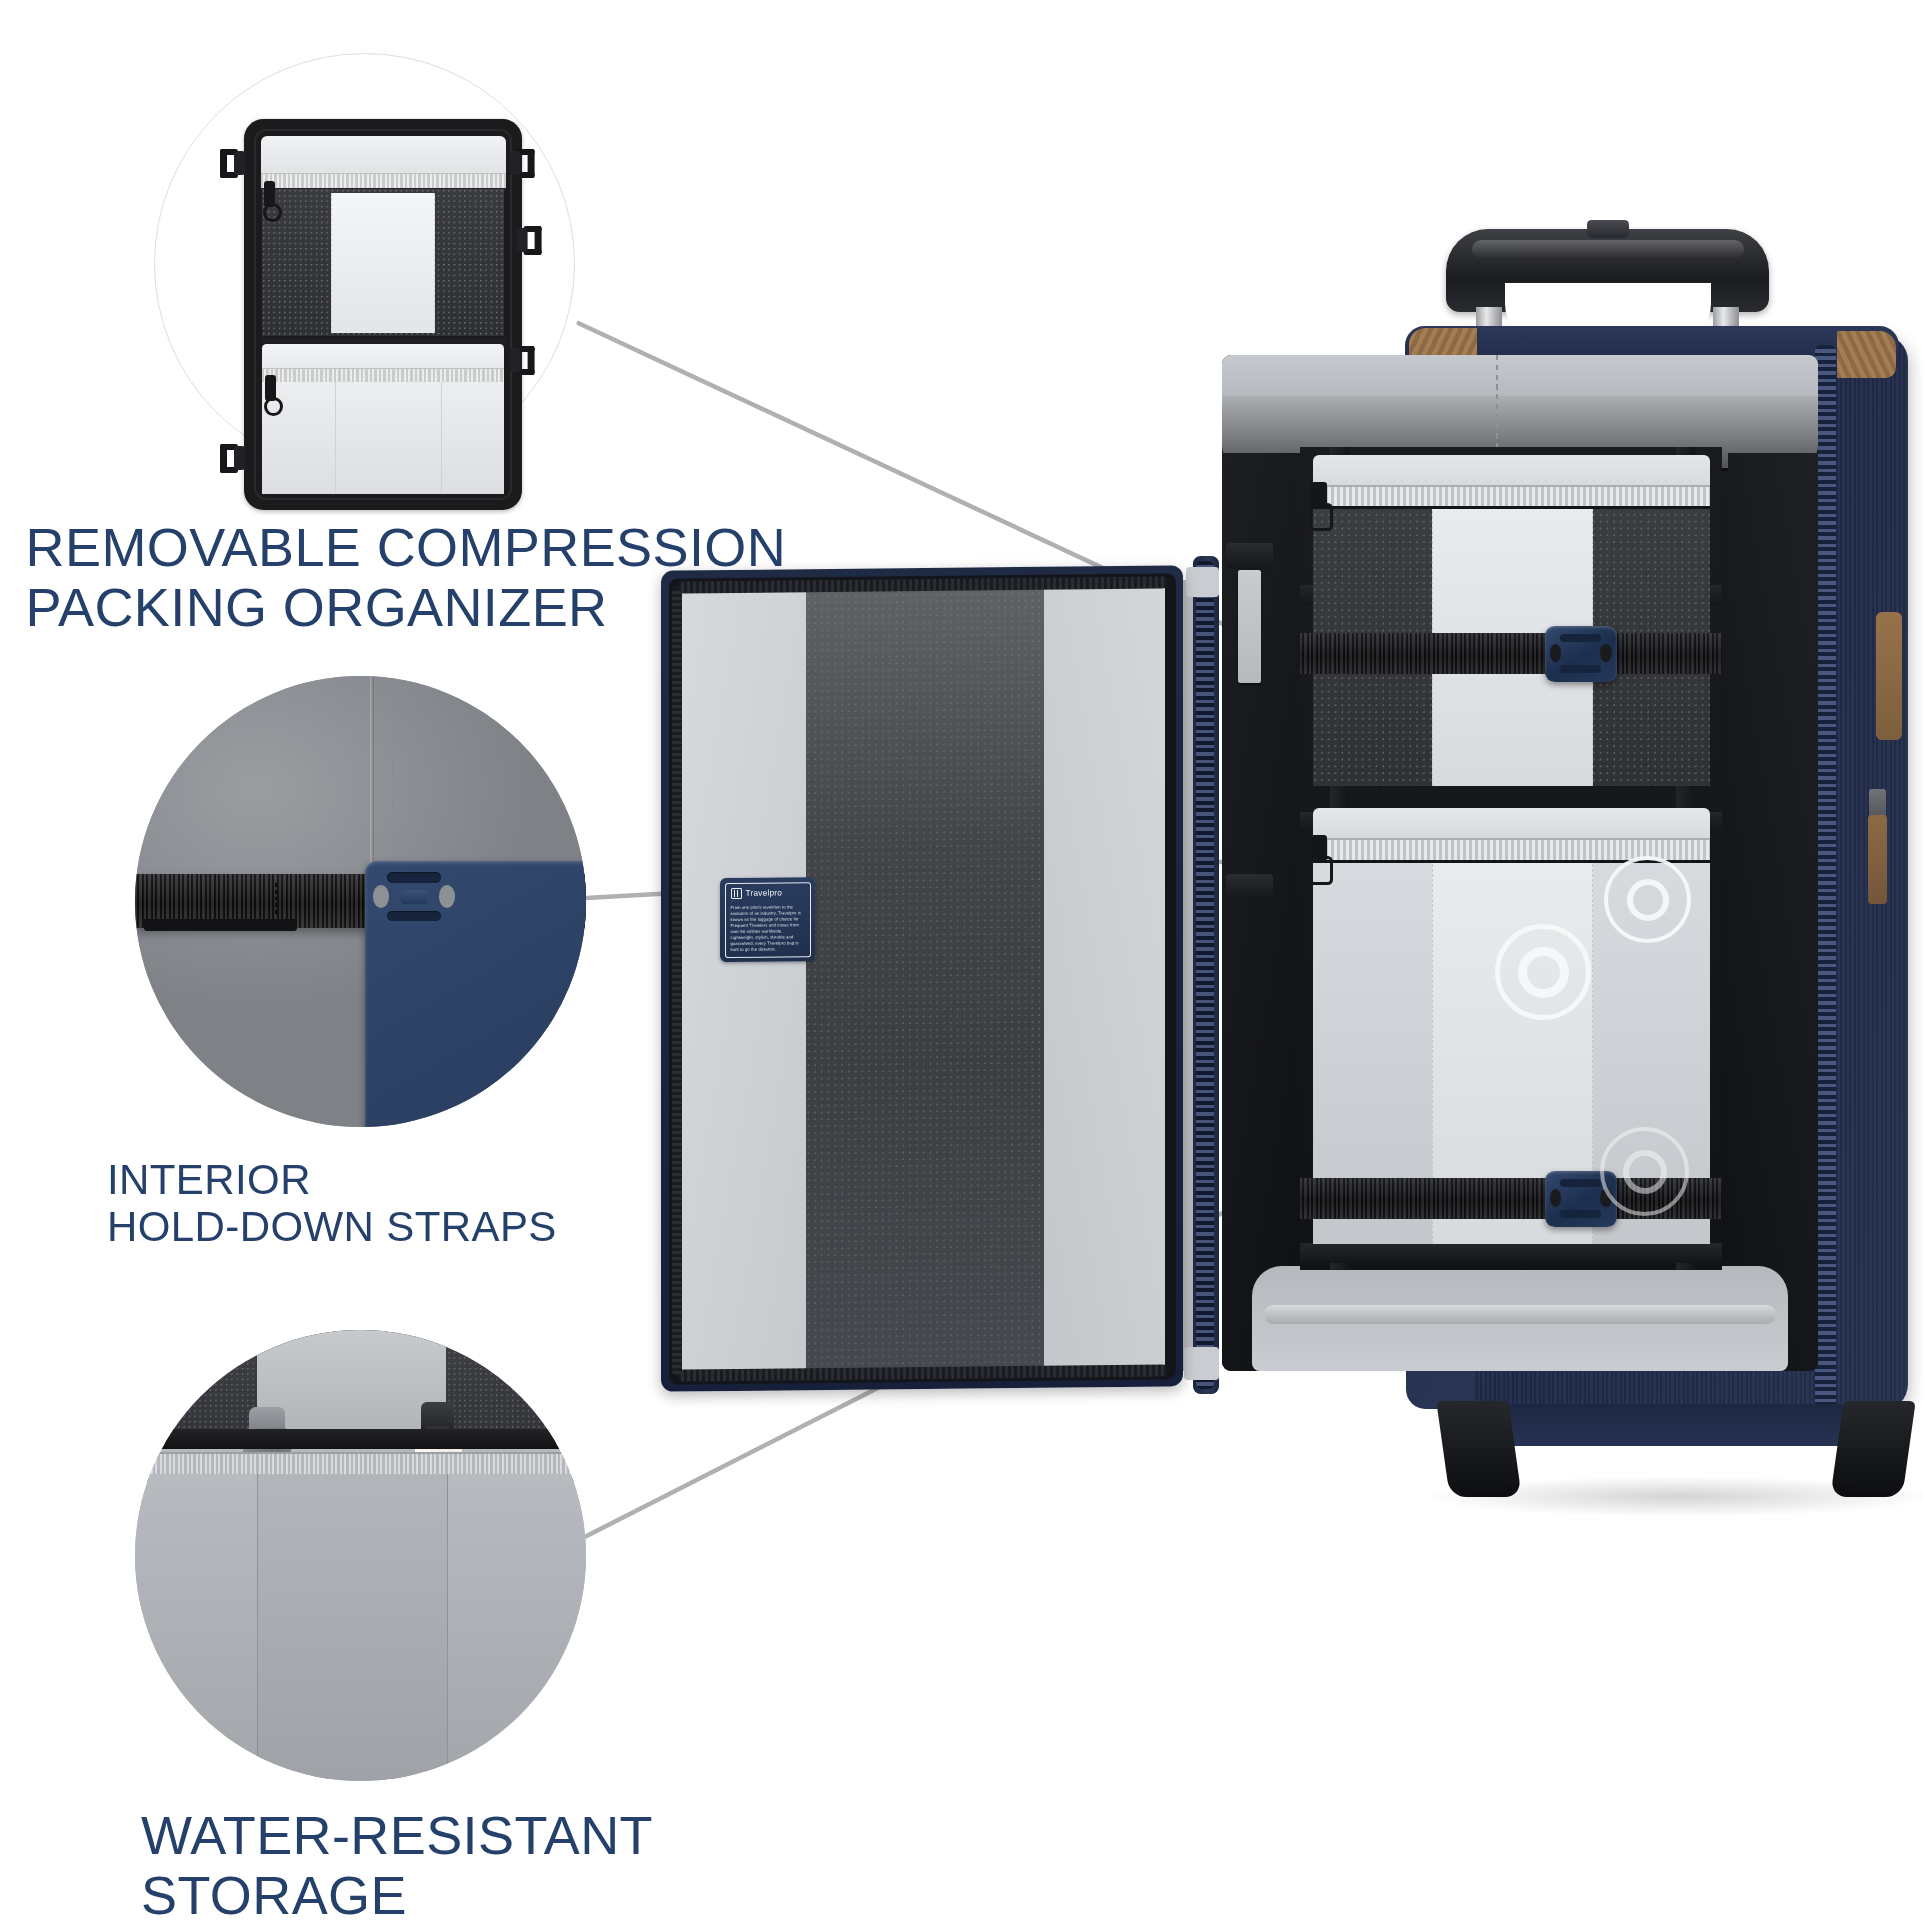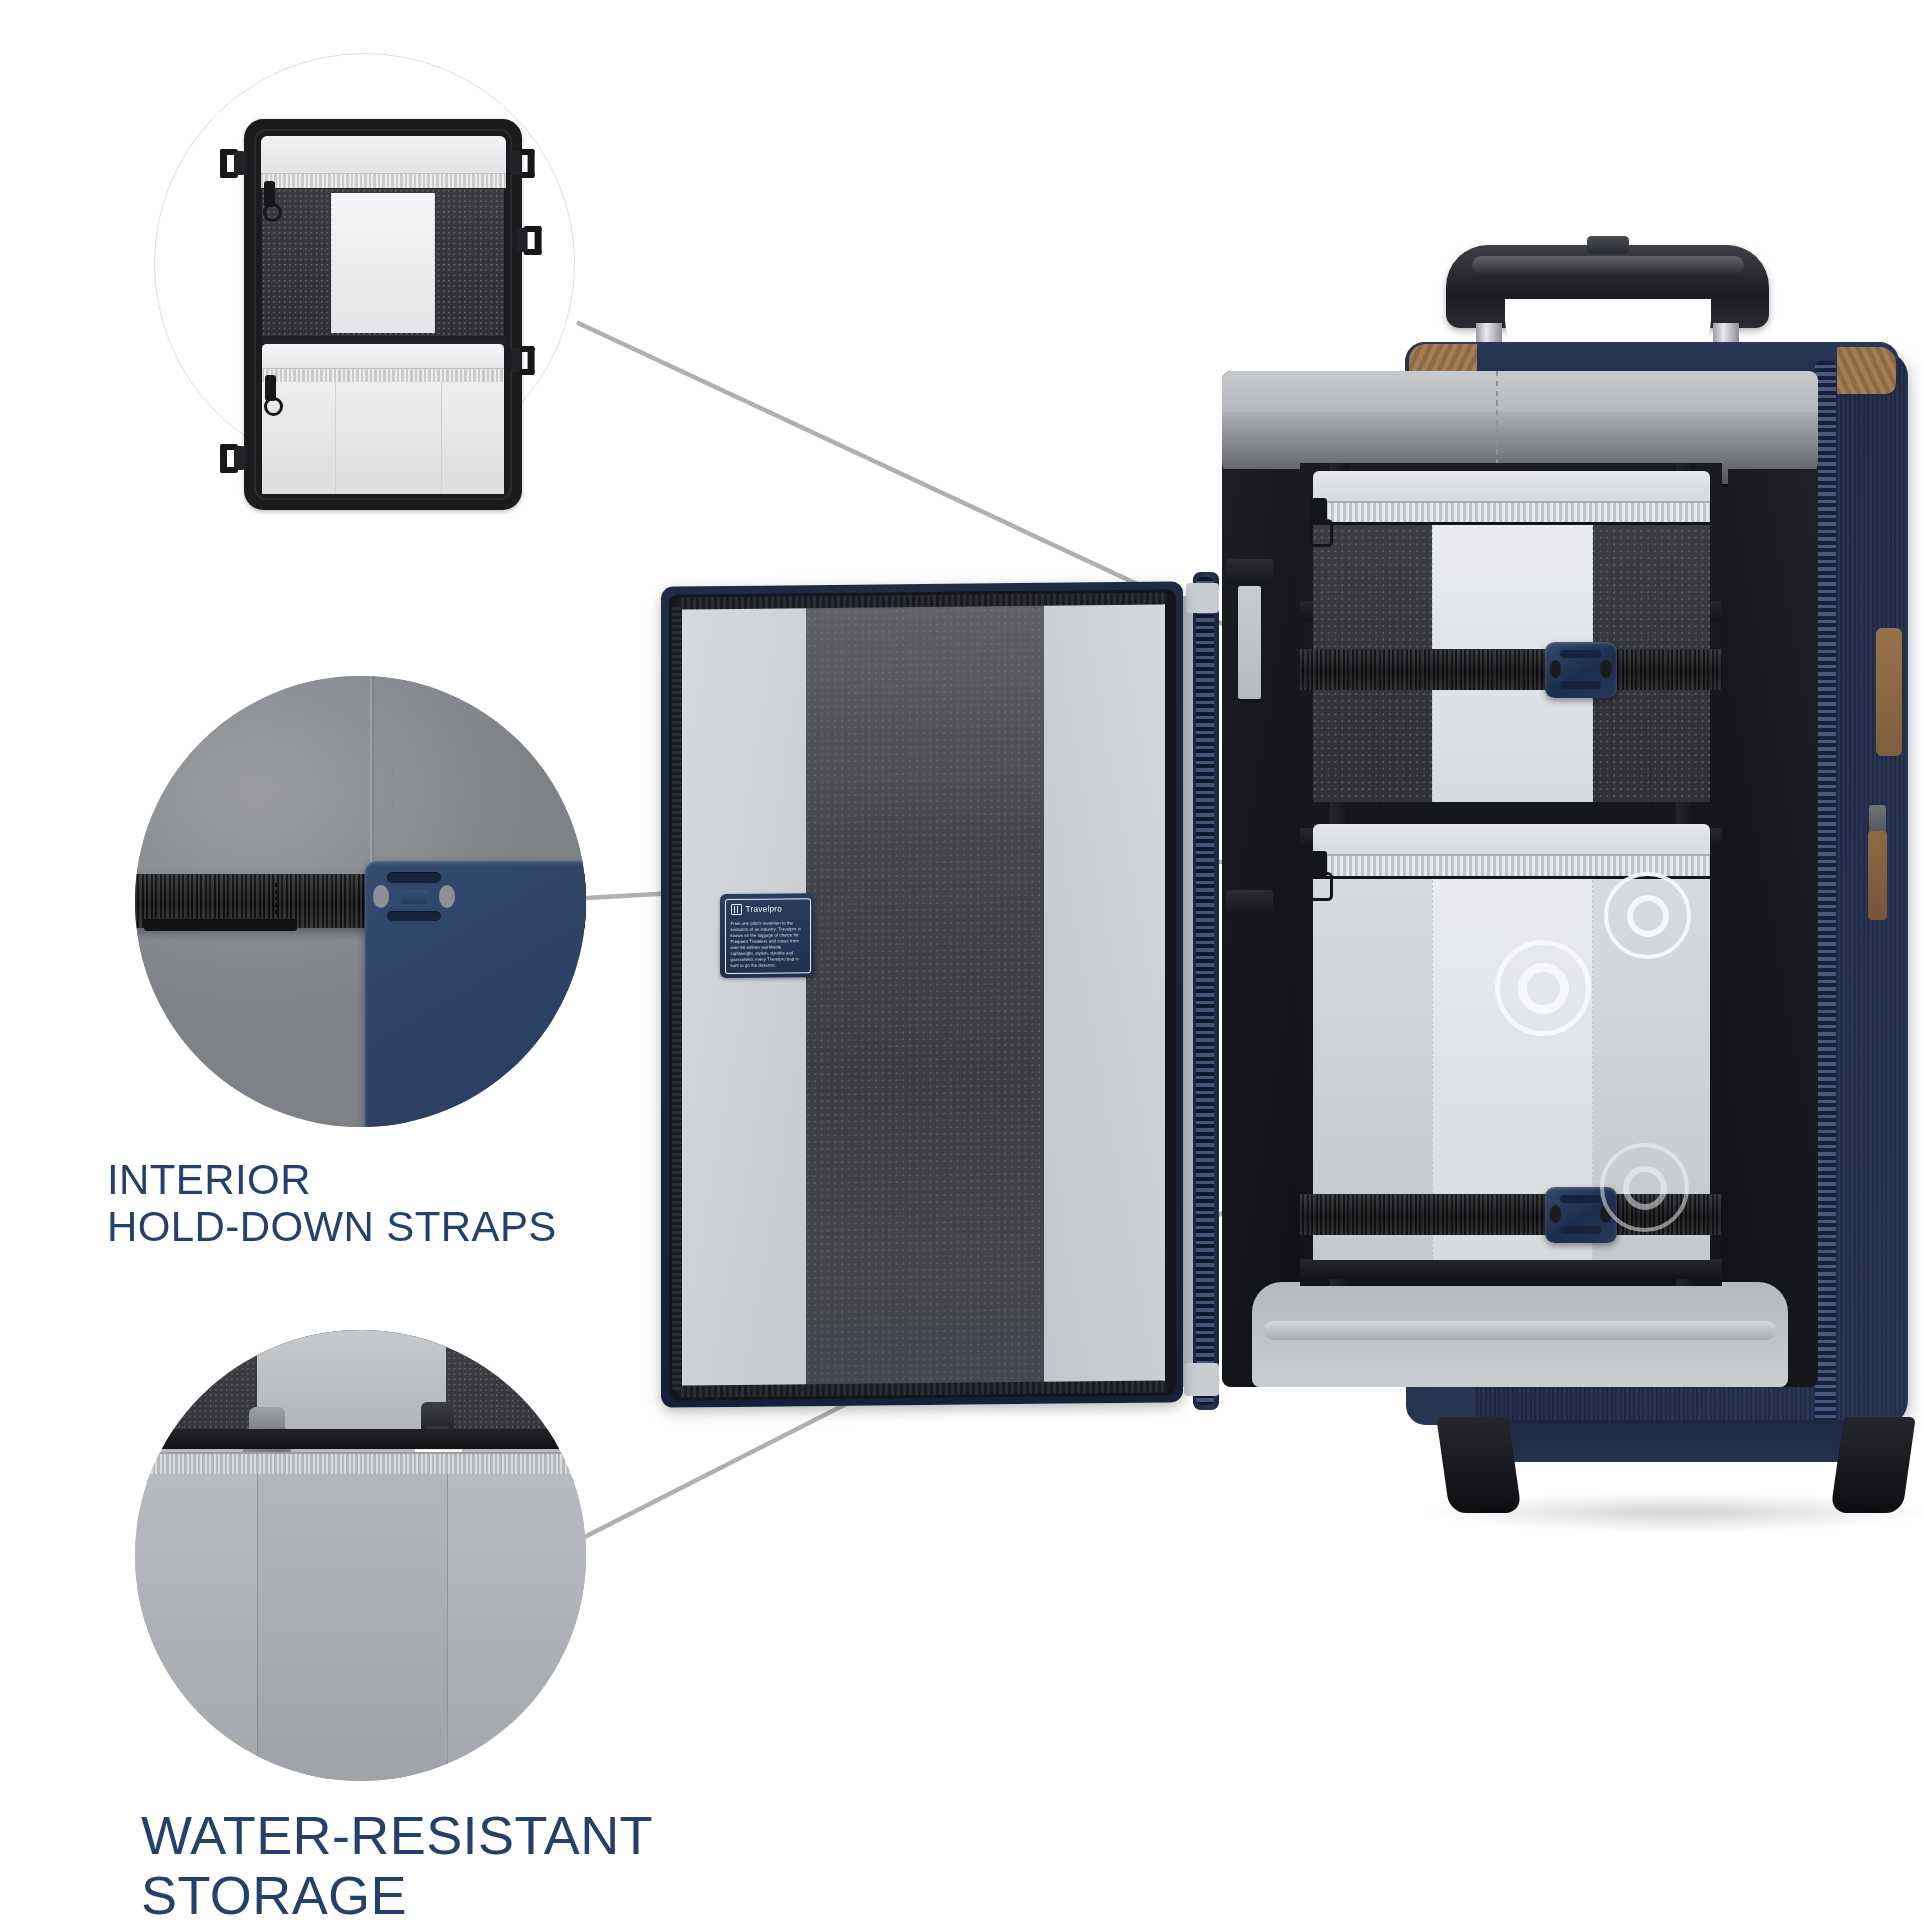--- a/index.html
+++ b/index.html
@@ -151,21 +151,21 @@
   .bottleGray .bd{position:absolute;left:0;top:21px;width:48px;height:92px;
       border-radius:7.5px 7.5px 13.5px 13.5px;background:linear-gradient(100deg,#8b8e93,#6f7276 60%,#868a8f);}
   .bottleWhite{position:absolute;left:62%;top:16%;width:47px;height:114px;}
   .bottleWhite .cap{position:absolute;left:6.8px;top:0;width:33px;height:28.6px;
       border-radius:6px 6px 2.3px 2.3px;background:linear-gradient(#3c3e42,#222427);}
   .bottleWhite .neck{position:absolute;left:12px;top:24px;width:22.5px;height:13.5px;background:#303236;}
   .bottleWhite .bd{position:absolute;left:0;top:35px;width:47px;height:80px;
       border-radius:10.5px 10.5px 13.5px 13.5px;background:linear-gradient(100deg,#fbfaf5,#efece2 60%,#f7f5ef);}
 
   
-  #suitcase{position:absolute;left:661px;top:380px;width:1247px;height:1172px;}
+  #suitcase{position:absolute;left:661px;top:364px;width:1247px;height:1172px;}
 
   
   .lid{position:absolute;left:0;top:204px;width:522px;height:821px;
       transform:skewY(-0.6deg);}
   .lid .outer{position:absolute;inset:0;border-radius:12px;
       background:linear-gradient(#1f2a44,#17203a);
       box-shadow:0 4.5px 13.5px rgba(0,0,0,.28);}
   .lid .blackTrim{position:absolute;left:7.5px;top:7.5px;right:7.5px;bottom:7.5px;
       border-radius:9px;background:#14151a;}
   .lid .inner{position:absolute;left:19.5px;top:18px;right:18px;bottom:18px;
@@ -429,20 +429,22 @@
         <i class="p"></i>
       </div>
     <div class="hook h5">
       <i class="v"></i>
         <i class="t"></i>
         <i class="b"></i>
         <i class="p"></i>
       </div>
   </div>
 
+  <div class="calloutLabel" id="label-organizer">REMOVABLE COMPRESSION
+PACKING ORGANIZER</div>
 
   <div class="bubble" id="bubble-straps">
     <div class="bg"></div>
     <div class="fold"></div>
     <div class="seam s1"></div>
     <div class="seam s2"></div>
     <div class="webbing"></div>
     <div class="webTail"></div>
     <div class="stitchCol"></div>
     <div class="webRight"></div>

